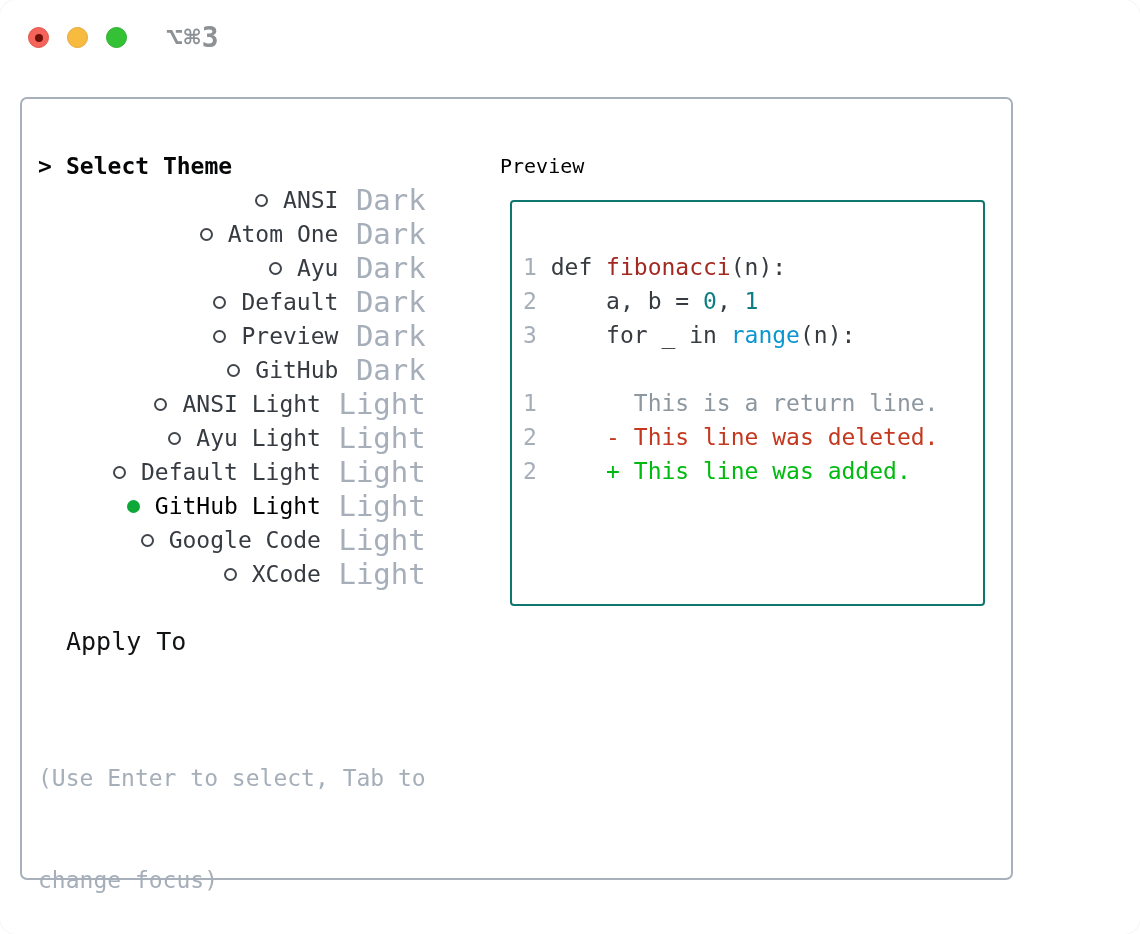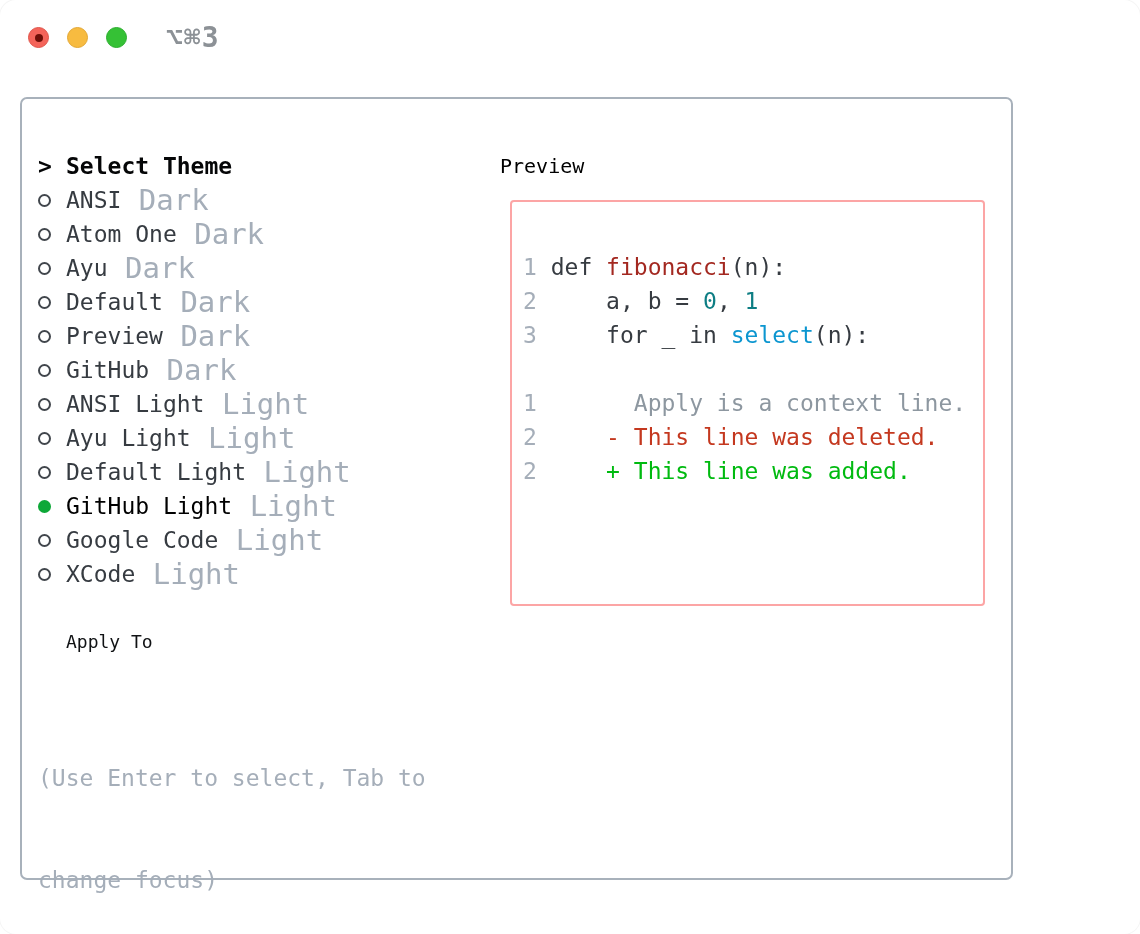--- a/index.html
+++ b/index.html
@@ -33,42 +33,42 @@
     position:absolute; left:20px; top:97px; width:993px; height:783px;
     border:2px solid #a8b1bb; border-radius:7px; background:#fff;
   }
 
   
   .left-col { position:absolute; left:16px; top:50px; }
   .hdr-row { height:34px; line-height:34px; font-size:23px; display:flex; align-items:center; }
   .prompt { display:inline-block; width:28px; font-weight:bold; color:#050607; font-size:23px; }
   .hdr-title { font-weight:bold; color:#050607; font-size:23px; }
 
-  .item { height:34px; display:flex; align-items:center; cursor:default; }
+  .item { height:34px; display:flex; align-items:center; cursor:default;justify-content:flex-end; }
   .dot {
     flex:0 0 auto; width:13px; height:13px; border-radius:50%;
     border:2px solid #41464c; margin-right:15px; background:transparent;
   }
   .dot.filled { background:#0ea838; border-color:#0ea838; }
   .item .name { font-size:23px; color:#363b41; white-space:pre; }
   .item.sel .name { color:#000000; }
   .item .variant { font-size:29px; color:#a5aeb9; white-space:pre; }
 
-  .apply-hdr { margin-top:34px; margin-left:28px; height:34px; line-height:34px; font-size:18px; color:#101214; }
+  .apply-hdr { margin-top:34px; margin-left:28px; height:34px; line-height:34px; font-size:25px; color:#101214; }
 
   .hint { margin-top:34px; font-size:23px; color:#a5aeb9; line-height:34px; white-space:pre; }
 
   
   .preview-hdr {
     position:absolute; left:478px; top:50px; height:34px; line-height:34px;
     font-size:20px; font-weight:normal; color:#000000;
   }
   .preview-box {
     position:absolute; left:488px; top:101px; width:475px; height:406px;
-    border:2px solid #fca5a5; border-radius:4px; background:#fff;
+    border:2px solid #0f766e; border-radius:4px; background:#fff;
     padding:48px 8px 0 11px; overflow:hidden;
   }
   .pline { height:34px; line-height:34px; font-size:23px; white-space:pre; }
 
   
   .ln   { color:#a5aeb9; }
   .code { color:#363b41; }
   .func { color:#a32820; }
   .num  { color:#0e7e84; }
   .bi   { color:#0c96d0; }
@@ -170,21 +170,21 @@
         <div>(Use Enter to select, Tab to</div>
         <div>change focus)</div>
       </div>
     </div>
 
     <div class="preview-hdr">Preview</div>
 
     <div class="preview-box" id="preview-box">
         <div class="pline"><span class="ln">1 </span><span class="code">def </span><span class="func">fibonacci</span><span class="code">(n):</span></div>
         <div class="pline"><span class="ln">2 </span><span class="code">    a, b = </span><span class="num">0</span><span class="code">, </span><span class="num">1</span></div>
-        <div class="pline"><span class="ln">3 </span><span class="code">    for _ in </span><span class="bi">select</span><span class="code">(n):</span></div>
+        <div class="pline"><span class="ln">3 </span><span class="code">    for _ in </span><span class="bi">range</span><span class="code">(n):</span></div>
         <div class="pline"></div>
-        <div class="pline"><span class="ln">1 </span><span class="ctx">      Apply is a context line.</span></div>
+        <div class="pline"><span class="ln">1 </span><span class="ctx">      This is a return line.</span></div>
         <div class="pline"><span class="ln">2 </span><span class="del">    - This line was deleted.</span></div>
         <div class="pline"><span class="ln">2 </span><span class="add">    + This line was added.</span></div>
       </div>
 
   </div>
 </div>
 
 </body></html>

